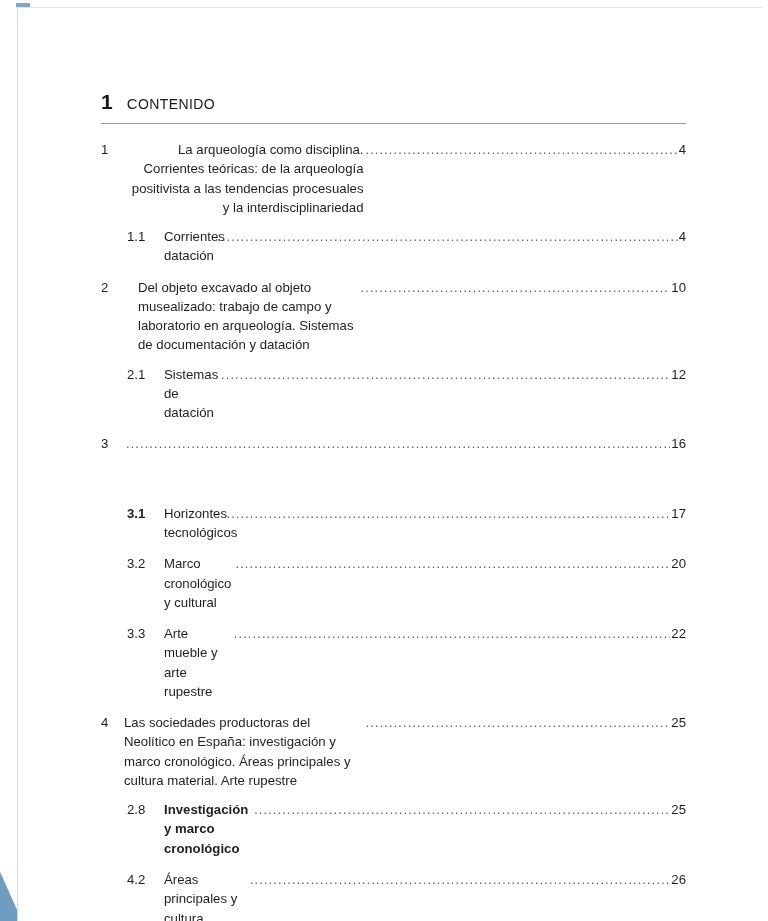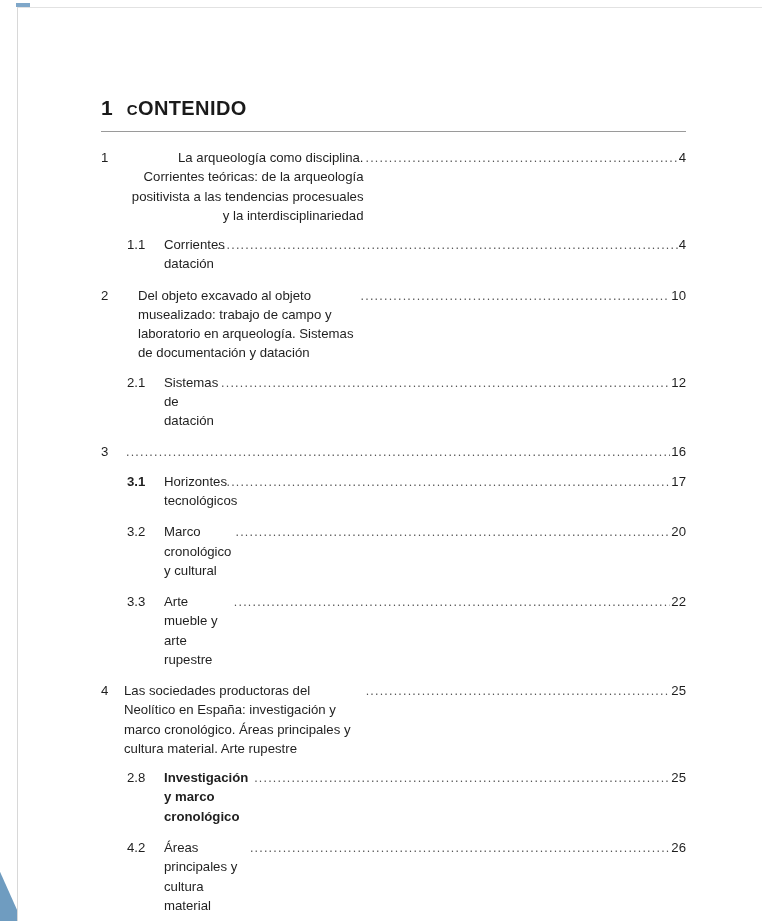--- a/index.html
+++ b/index.html
@@ -80,22 +80,22 @@
     padding-bottom: 9px;
     margin-bottom: 16px;
   }
   .toc-title .num {
     font-size: 21px;
     font-weight: bold;
     color: #1a1a1a;
     letter-spacing: 0;
   }
   .toc-title .txt {
-    font-size: 28px;
-    font-weight: bold;
+    font-size: 20px;
+    font-weight: normal;
     color: #1a1a1a;
     font-variant: small-caps;
     text-transform: lowercase;
     letter-spacing: 0.4px;
   }
   .toc-title .txt::first-letter {
     font-size: 21px;
   }
   .row {
     display: flex;
@@ -180,21 +180,21 @@
             <div class="row" style="padding-left: 0px;">
               <span class="enum" style="flex: 0 0 auto; min-width: 23px;">3</span>
               <span class="dots">............................................................................................................................................................................................................................</span>
               <span class="pg">16</span>
             </div>
           </div>
           <div class="e-wrap lvl2">
             <div class="row" style="padding-left: 26px;">
               <span class="enum" style="flex: 0 0 auto; min-width: 37px; font-weight: bold;">3.1</span>
               <span style="display: flex; align-items: baseline; flex: 1 1 auto; min-width: 0px;">
-                <span style="flex: 1 1 auto; display: block;"><span class="textblock">Horizontes tecnológicos</span> </span>
+                <span style="flex: 1 1 auto; display: block; margin-top: 40px;"><span class="textblock">Horizontes tecnológicos</span> </span>
               </span>
               <span class="dots">............................................................................................................................................................................................................................</span>
               <span class="pg">17</span>
             </div>
           </div>
           <div class="e-wrap lvl2">
             <div class="row" style="padding-left: 26px;">
               <span class="enum" style="flex: 0 0 auto; min-width: 37px;">3.2</span>
               <span style="display: flex; align-items: baseline; flex: 1 1 auto; min-width: 0px;">
                 <span style="flex: 1 1 auto; display: block;"><span class="textblock">Marco cronológico y cultural</span> </span>

